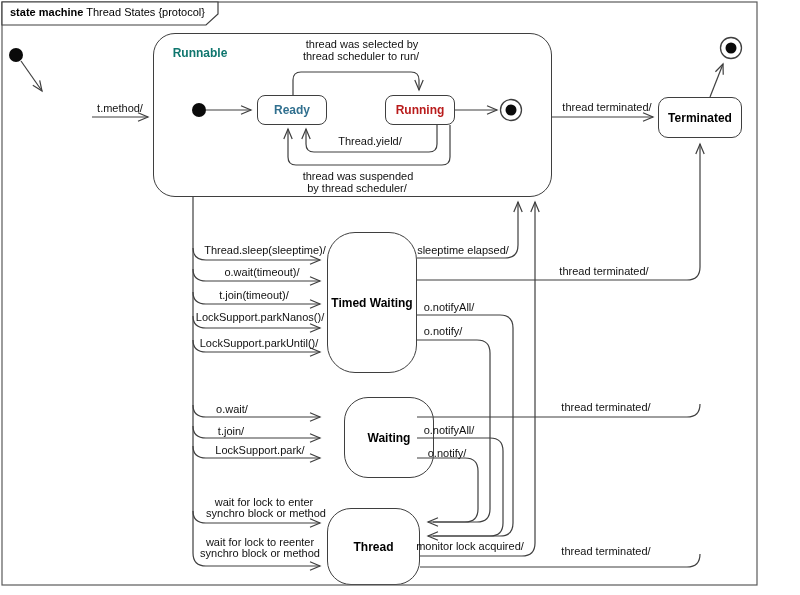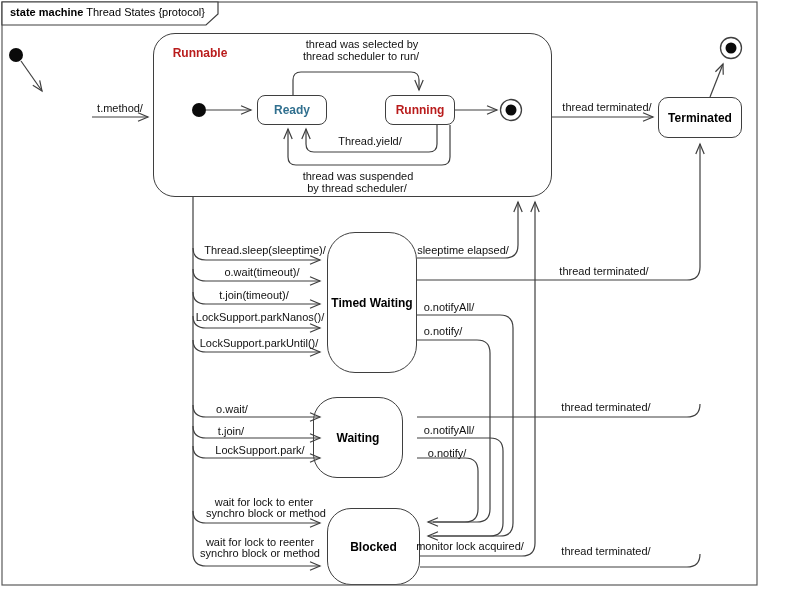--- a/index.html
+++ b/index.html
@@ -6,21 +6,21 @@
   #canvas{position:relative;width:800px;height:595px;background:#fff;overflow:hidden;
           font-family:"Liberation Sans",sans-serif;}
   #edges{position:absolute;left:0;top:0;z-index:3;pointer-events:none;}
   .state{position:absolute;z-index:2;box-sizing:border-box;background:#fff;
          border:1.5px solid #3f3f3f;display:flex;align-items:center;justify-content:center;
          font-size:12px;font-weight:bold;color:#000;}
   .substate-label{color:#31708f;}
   .lbl{position:absolute;z-index:4;transform:translate(-50%,-50%);white-space:nowrap;
        font-size:11px;color:#111;line-height:1;}
   .state-name-float{position:absolute;z-index:4;transform:translate(-50%,-50%);
-       white-space:nowrap;font-size:12px;font-weight:bold;color:#b91c1c;}
+       white-space:nowrap;font-size:12px;font-weight:bold;color:#0f766e;}
   #frame-title{position:absolute;left:10px;top:6px;z-index:4;font-size:11px;color:#000;
        white-space:nowrap;}
   #frame-title .kw{font-weight:bold;}
 </style>
 </head>
 <body>
 
 <div id="canvas">
 
   <svg id="edges" width="800" height="595" viewBox="0 0 800 595">
@@ -108,26 +108,26 @@
   </div>
 
   <div class="state" style="left: 658px; top: 97px; width: 84px; height: 41px; border-radius: 10px; border-color: rgb(63, 63, 63);">
     <span>Terminated</span>
   </div>
 
   <div class="state" style="left: 327px; top: 232px; width: 90px; height: 141px; border-radius: 28px; border-color: rgb(63, 63, 63);">
     <span>Timed Waiting</span>
   </div>
 
-  <div class="state" style="left: 313px; top: 397px; width: 90px; height: 81px; border-radius: 24px; border-color: rgb(63, 63, 63);">
+  <div class="state" style="left: 344px; top: 397px; width: 90px; height: 81px; border-radius: 24px; border-color: rgb(63, 63, 63);">
     <span>Waiting</span>
   </div>
 
   <div class="state" style="left: 327px; top: 508px; width: 93px; height: 77px; border-radius: 24px; border-color: rgb(63, 63, 63);">
-    <span>Blocked</span>
+    <span>Thread</span>
   </div>
 
   <div class="lbl" style="left:120px;top:108px;">t.method/</div>
   <div class="lbl" style="left:362px;top:44px;">thread was selected by</div>
   <div class="lbl" style="left:361px;top:56px;">thread scheduler to run/</div>
   <div class="lbl" style="left:370px;top:141px;">Thread.yield/</div>
   <div class="lbl" style="left:358px;top:176px;">thread was suspended</div>
   <div class="lbl" style="left:357px;top:188px;">by thread scheduler/</div>
   <div class="lbl" style="left:607px;top:107px;">thread terminated/</div>
 

